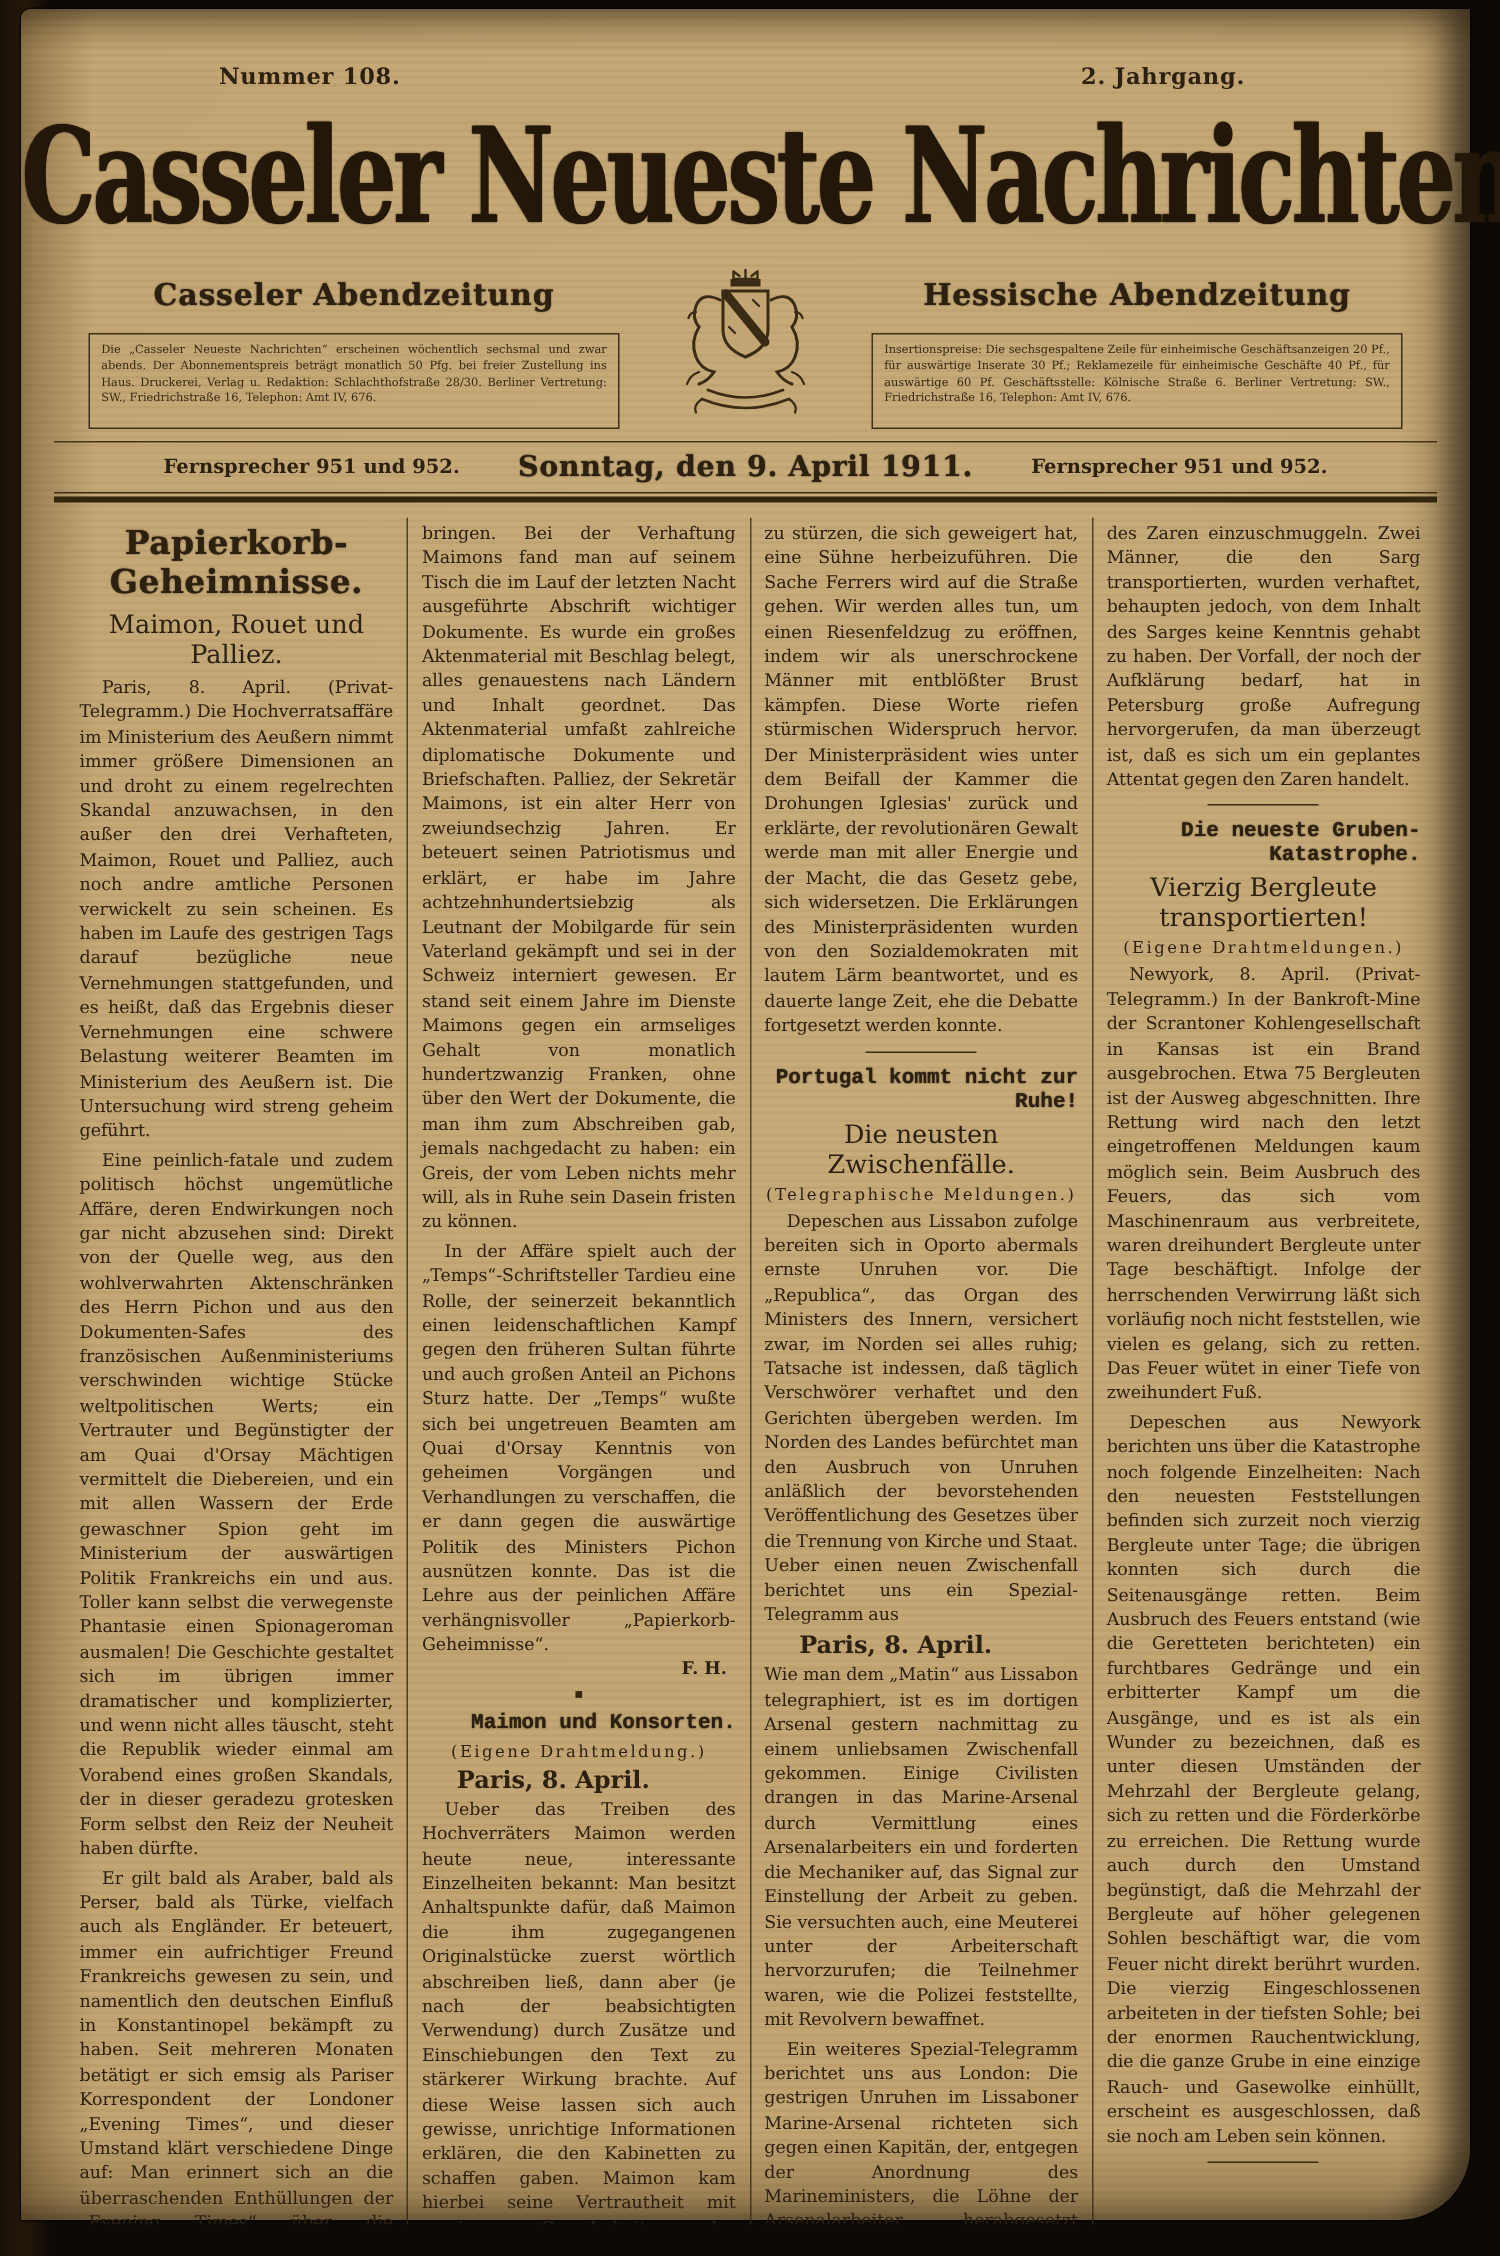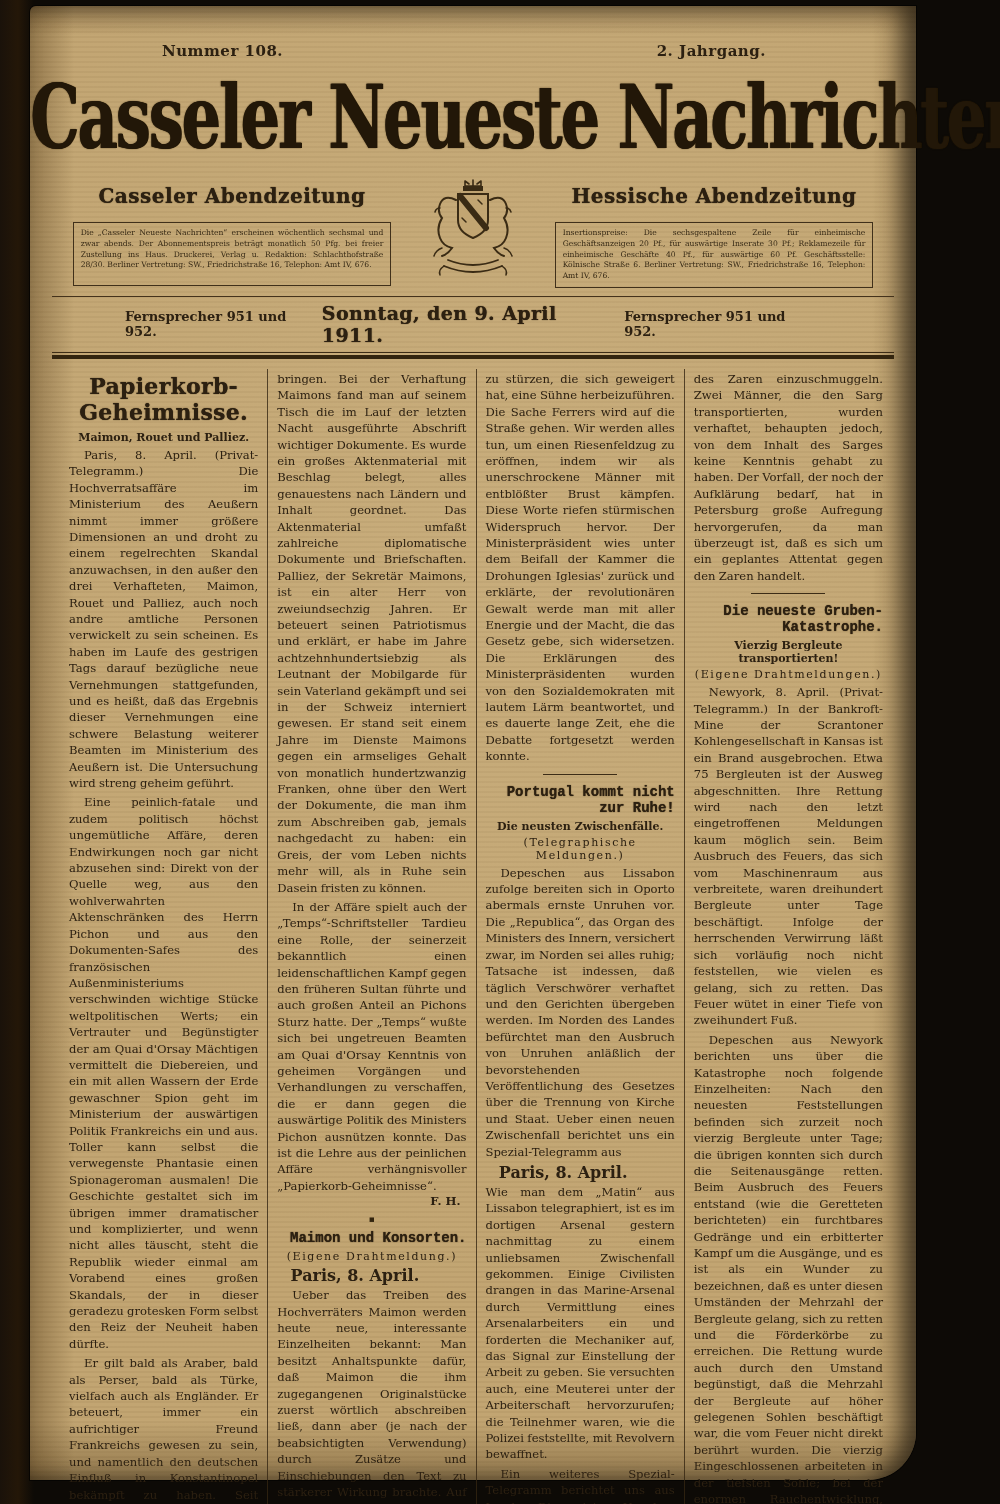--- a/index.html
+++ b/index.html
@@ -1,19 +1,19 @@
 <!DOCTYPE html>
 <html lang="de"><head>
 <meta charset="utf-8">
 <style>
   html,body{margin:0;padding:0;background:#0d0a06;}
   .stage{position:relative;width:1000px;height:1504px;overflow:hidden;
          background:linear-gradient(90deg,#1a120a 0%,#241708 18px,#0d0a06 34px,#0d0a06 100%);
          font-family:"DejaVu Serif", serif;}
-  .page{position:absolute;left:30px;top:6px;width:886px;height:1474px;
+  .page{position:absolute;left:14px;top:6px;width:966px;height:1474px;
         border-bottom-right-radius:48px;border-top-left-radius:6px;
         color:#2c2011;
         background:
           radial-gradient(130% 90% at 55% 35%, rgba(255,244,210,.10), rgba(0,0,0,0) 60%),
           linear-gradient(90deg, rgba(70,46,14,.38), rgba(0,0,0,0) 5%, rgba(0,0,0,0) 95%, rgba(70,46,14,.28)),
           linear-gradient(180deg, rgba(70,46,14,.30), rgba(0,0,0,0) 2%, rgba(0,0,0,0) 96%, rgba(60,40,12,.35)),
           repeating-linear-gradient(180deg, rgba(96,68,30,.07) 0 2px, rgba(0,0,0,0) 2px 5px),
           #c2a572;
         box-shadow:0 0 0 1px rgba(0,0,0,.6), -14px 0 22px rgba(0,0,0,.55) inset;}
   
@@ -34,21 +34,21 @@
   .np-date{font-weight:bold;font-size:19px;letter-spacing:.4px;text-shadow:0 0 1px #241806;}
   .double-rule{margin:2px 22px 0 22px;border-top:1px solid #3c2c16;}
   .double-rule .bar{height:4px;background:#33250f;margin-top:2px;}
   
   .cols{display:flex;margin:10px 24px 0 30px;height:1138px;overflow:hidden;}
   .col{flex:1 1 0;padding:2px 9px 0 9px;overflow:hidden;text-align:justify;}
   .col + .col{border-left:1px solid rgba(52,38,18,.8);}
   .h1{font-size:22px;font-weight:bold;text-align:center;margin:2px 0 6px 0;letter-spacing:.3px;
       text-shadow:0 0 1px #241806;text-align:center;}
   .h2{font-size:14px;font-weight:bold;text-align:right;margin:4px 0 4px 0;text-shadow:0 0 1px #241806;font-family:Liberation Mono, monospace;}
-  .sub{font-size:11px;font-weight:bold;text-align:center;margin:0 0 3px 0;}
+  .sub{font-size:17px;font-weight:normal;text-align:center;margin:0 0 3px 0;}
   .wire{font-size:11px;text-align:center;letter-spacing:1.6px;margin:0 0 3px 0;}
   .date{font-size:16px;font-weight:bold;text-align:center;padding-right:34px;margin:1px 0 2px 0;}
   .para{font-size:11.6px;line-height:16.4px;text-indent:15px;margin:0 0 3px 0;
         hyphens:auto;-webkit-hyphens:auto;word-spacing:-0.4px;}
   .para.cont{text-indent:0;}
   .sig{font-size:11.6px;font-weight:bold;text-align:right;padding-right:6px;margin-top:-3px;margin-bottom:2px;}
   .rule{width:74px;border-top:1.5px solid #3c2c16;margin:9px auto 9px auto;}
   .dotdiv{text-align:center;font-size:9px;line-height:10px;margin:6px 0 6px 0;color:#33250f;}
   svg.coa{display:block;}
 </style>

